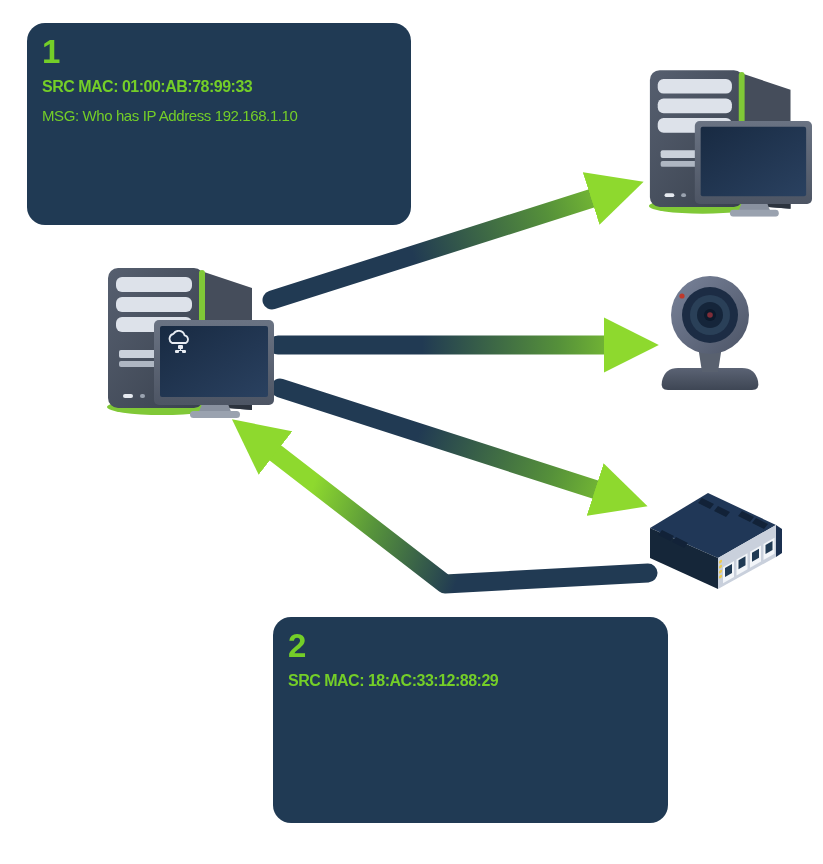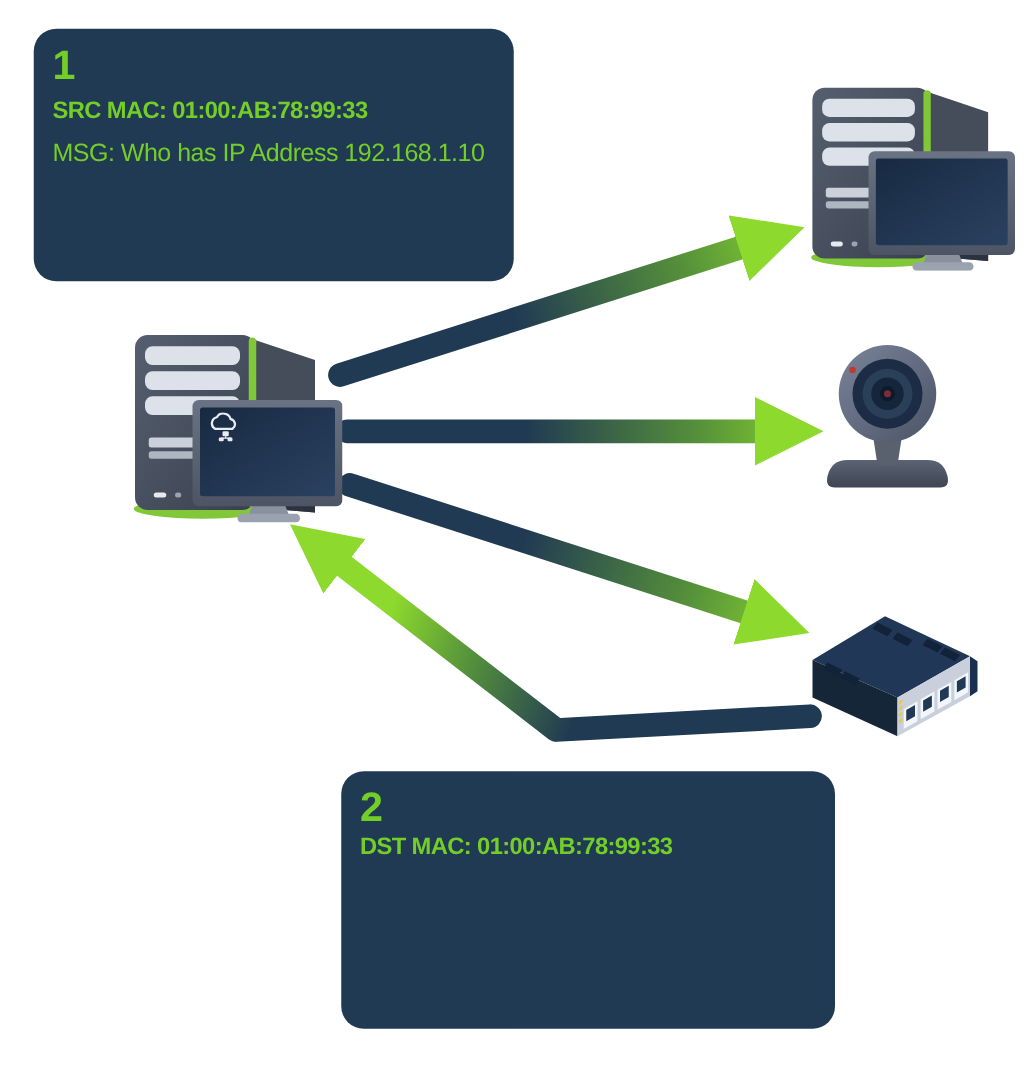--- a/index.html
+++ b/index.html
@@ -14,25 +14,25 @@
     background:#203a54;
     border-radius:18px;
     padding:10px 15px 12px 15px;
     box-sizing:border-box;
     color:#74ce28;
   }
   .msg-box .step{
     font-size:33px;font-weight:bold;line-height:1.15;letter-spacing:.5px;
   }
   .msg-box .mac{
-    font-size:19px;font-weight:bold;line-height:1.33;letter-spacing:-0.5px;white-space:nowrap;
+    font-size:16px;font-weight:bold;line-height:1.33;letter-spacing:-0.5px;white-space:nowrap;
   }
   .msg-box .mac.first{margin-top:5px;}
   .msg-box .note{
-    font-size:20px;font-weight:normal;line-height:1.2;margin-top:10px;
+    font-size:15px;font-weight:normal;line-height:1.2;margin-top:10px;
     letter-spacing:-0.4px;white-space:nowrap;
   }
   #panel-1{left:27px;top:23px;width:384px;height:202px;}
   #panel-2{left:273px;top:617px;width:395px;height:206px;}
   #arrow-layer{width:823px;height:864px;}
   #dev-source{left:104px;top:260px;width:170px;height:158px;}
   #dev-target{left:646px;top:62px;width:166px;height:155px;}
   #dev-webcam{left:658px;top:274px;width:104px;height:118px;}
   #dev-switch{left:646px;top:487px;width:172px;height:118px;}
 </style>
@@ -207,16 +207,16 @@
   </div>
 
   <div class="msg-box" id="panel-1">
     <div class="step">1</div>
     <div class="mac first">SRC MAC: 01:00:AB:78:99:33</div>
     <div class="note">MSG: Who has IP Address 192.168.1.10</div>
   </div>
 
   <div class="msg-box" id="panel-2">
     <div class="step">2</div>
-    <div class="mac">DST MAC: 01:00:AB:78:99:33</div>
+    <div class="mac first">SRC MAC: 18:AC:33:12:88:29</div>
   </div>
 
 </div>
 
 </body></html>

